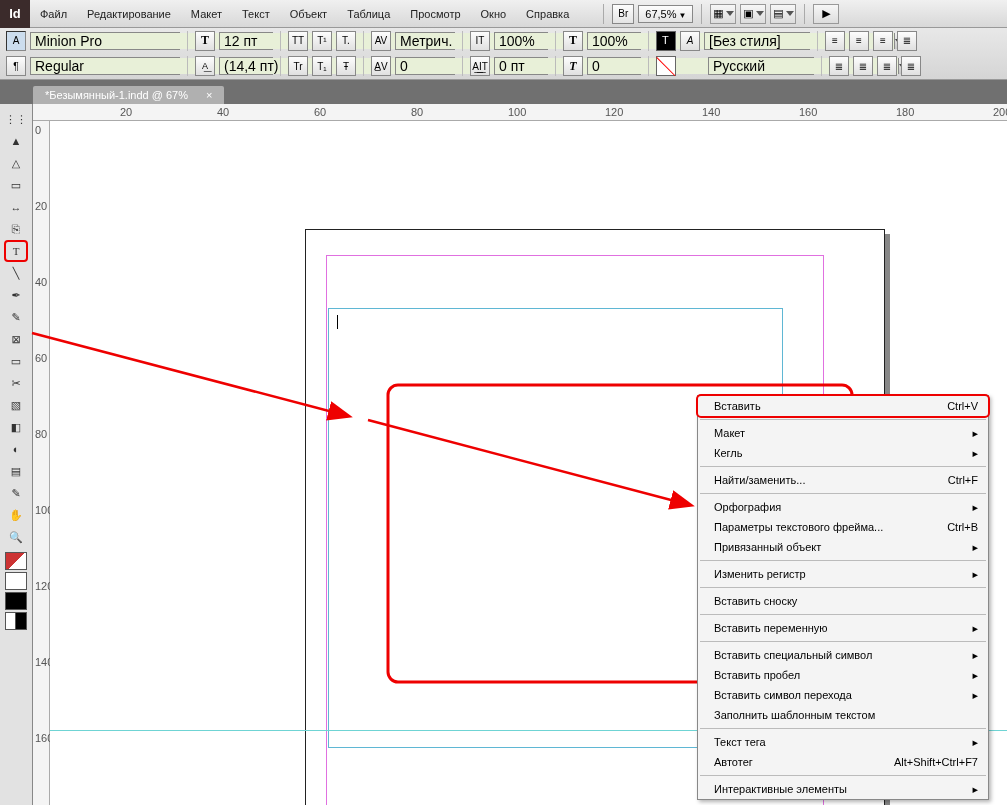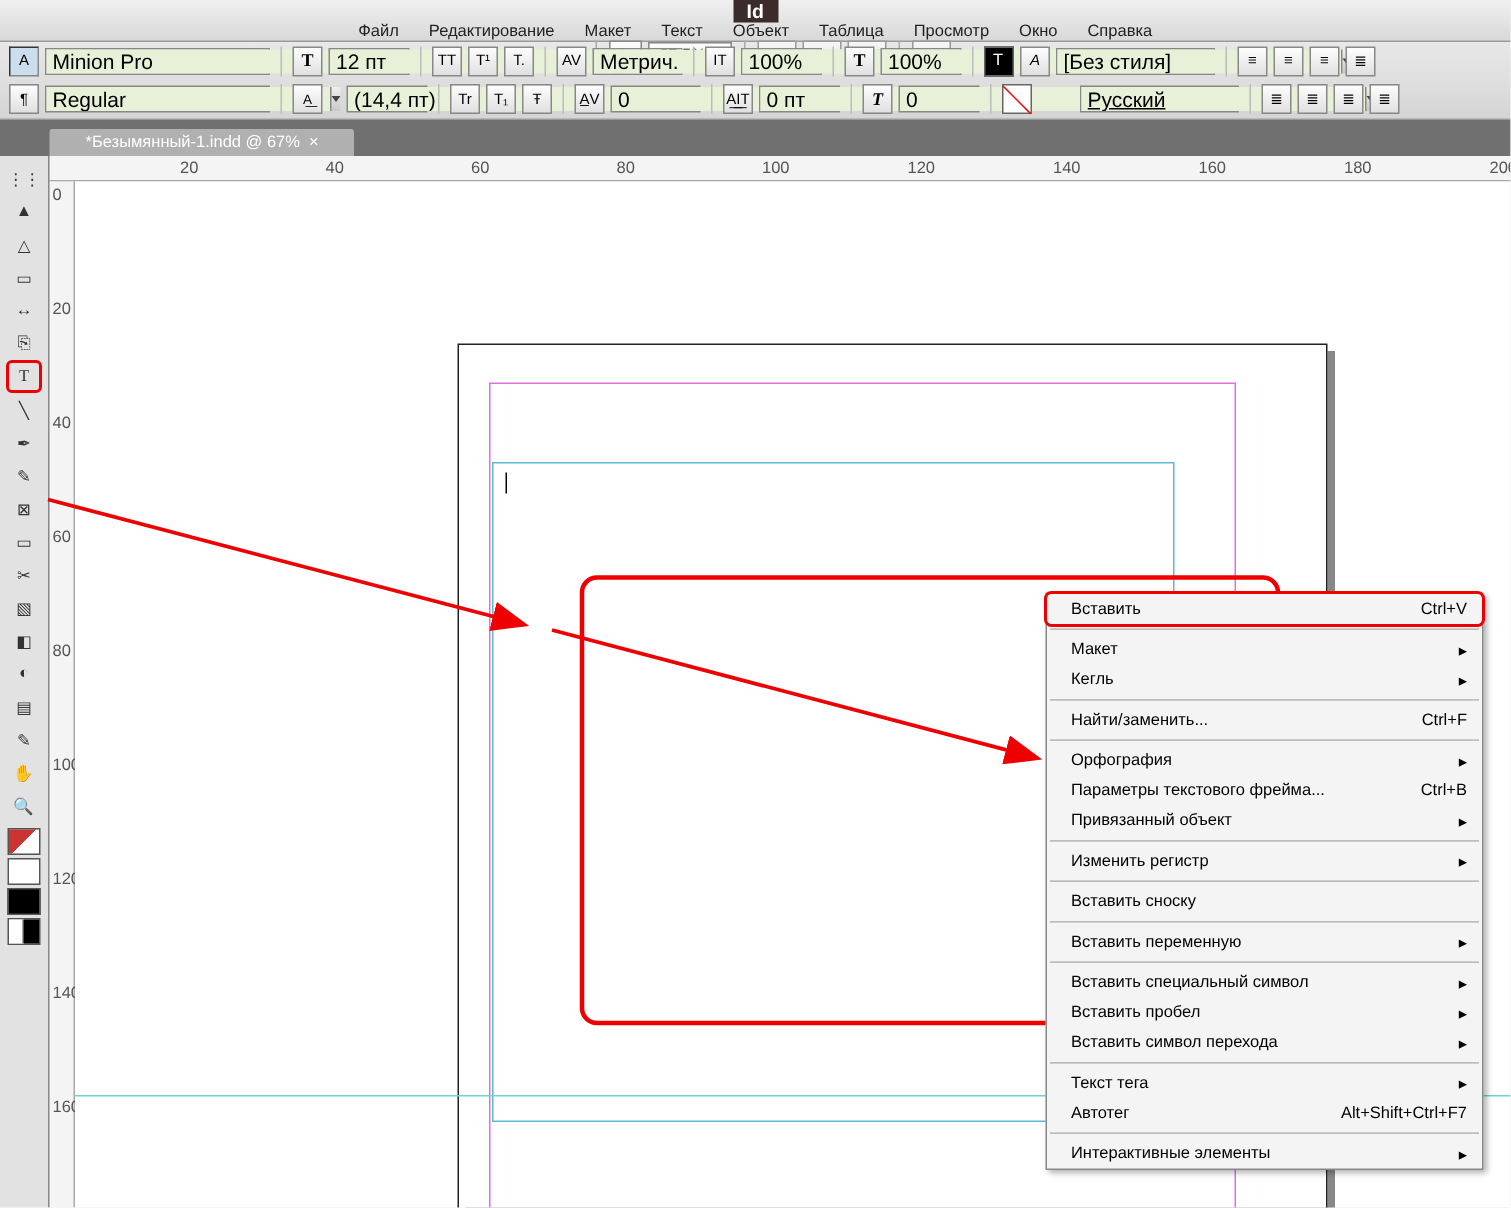--- a/index.html
+++ b/index.html
@@ -1,19 +1,19 @@
 <!DOCTYPE html>
 <html><head>
 <meta charset="utf-8">
 <style>
 * { box-sizing: border-box; margin: 0; padding: 0; font-family: Tahoma, Arial, sans-serif; font-size: 11px; }
 body { background: #e0e0e0; width: 1007px; height: 805px; overflow: hidden; position: relative; }
 
 
-.menubar { height: 28px; background: linear-gradient(#f0f0f0,#d8d8d8); display: flex; align-items: center; border-bottom: 1px solid #999; flex-direction: column; }
+.menubar { height: 28px; background: linear-gradient(#f0f0f0,#d8d8d8); display: flex; align-items: center; border-bottom: 1px solid #999; }
 .app-logo { width: 30px; height: 28px; background: #3b2b2b; color: #fff; font-weight: bold; display: flex; align-items: center; justify-content: center; font-size: 13px; }
 .menu-item { padding: 0 10px; height: 100%; display: flex; align-items: center; cursor: default; color: #222; }
 .menubar-right { display: flex; align-items: center; gap: 4px; margin-left: 20px;}
 .mini-btn { width: 22px; height: 20px; background: linear-gradient(#fdfdfd,#e4e4e4); border:1px solid #888; display:flex; align-items:center; justify-content:center; font-size:10px;}
 .zoom-lbl { display: inline-block; padding: 2px 6px; background: linear-gradient(#fdfdfd,#e4e4e4); border:1px solid #888; min-width:48px; font-size:10px;}
 .zoom-arrow { font-size: 8px; margin-left:2px;}
 .sep { width:1px; height:20px; background:#aaa; margin:0 4px;}
 .icon-spot { width:26px; height:20px; border:1px solid #999; background:linear-gradient(#f7f7f7,#ddd); display:flex; align-items:center; justify-content:center;}
 .tri{width:0;height:0;border-left:4px solid transparent;border-right:4px solid transparent;border-top:5px solid #555;margin-left:2px;}
 
@@ -29,21 +29,21 @@
 .dd::after{content:"";width:0;height:0;border-left:3px solid transparent;border-right:3px solid transparent;border-top:4px solid #444;}
 .icon-T{font-family:"Times New Roman",serif;font-weight:bold;font-size:12px;}
 .vbar{width:1px;height:20px;background:#bbb;margin:0 3px;}
 .swatch { width:20px; height:20px; border:1px solid #666; position:relative; }
 .swatch.black{background:#000;}
 .swatch.none{background:#fff;}
 .swatch.none::after{content:"";position:absolute;left:0;top:0;width:26px;height:1px;background:red;transform:rotate(45deg);transform-origin:0 0;}
 
 
 .tabbar { height: 24px; background: #707070; display:flex; align-items:flex-end;}
-.tab { background: #b0b0b0; color:#fff; padding: 3px 24px; display:flex; gap:6px; border-top-left-radius:2px;border-top-right-radius:2px;}
+.tab { background: #b0b0b0; color:#fff; padding: 3px 12px; display:flex; gap:18px; border-top-left-radius:2px;border-top-right-radius:2px;}
 .tab-close { font-size:11px;}
 
 
 .workspace { position:absolute; top:104px; left:0; right:0; bottom:0; background:#fff;}
 .ruler-h { position:absolute; top:0; left:33px; right:0; height:17px; background:#f4f4f4; border-bottom:1px solid #aaa; overflow:hidden; font-size:9px;color:#555;}
 .ruler-h span{position:absolute;top:2px;}
 .ruler-v { position:absolute; top:17px; left:33px; width:17px; bottom:0; background:#f4f4f4; border-right:1px solid #aaa; font-size:9px;color:#555;}
 .ruler-v span{position:absolute;left:2px; writing-mode: horizontal-tb;}
 .corner { position:absolute; top:0; left:33px; width:17px; height:17px; background:#ededed; border:1px solid #aaa;}
 .canvas { position:absolute; top:17px; left:50px; right:0; bottom:0; background:#fff; }
@@ -169,21 +169,21 @@
     <div class="ctrlbtn">≣</div>
   </div>
   <div class="ctrlrow">
     <div class="ctrlbtn">¶</div>
     <div class="field green" style="width:150px;">
         <input value="Regular" style="">
         <div class="dd"></div>
       </div>
     <div class="vbar"></div>
     <div class="ctrlbtn" style="font-size:9px;">A͟</div>
-    <div class="field green" style="width:54px;margin-left:12px;">
+    <div class="field green" style="width:54px;">
         <input value="(14,4 пт)" style="">
         <div class="dd"></div>
       </div>
     <div class="vbar"></div>
     <div class="ctrlbtn">Tr</div>
     <div class="ctrlbtn">T₁</div>
     <div class="ctrlbtn">Ŧ</div>
     <div class="vbar"></div>
     <div class="ctrlbtn">A̲V</div>
     <div class="field green" style="width:60px;">
@@ -200,21 +200,21 @@
     <div class="ctrlbtn">
         <span class="icon-T" style="font-style:italic;">T</span>
       </div>
     <div class="field green" style="width:54px;">
         <input value="0" style="">
         <div class="dd"></div>
       </div>
     <div class="vbar"></div>
     <div class="swatch none"></div>
     <div style="width:24px;"></div>
-    <div class="field green" style="width:106px;text-decoration:underline;">
+    <div class="field green" style="width:106px;">
         <input value="Русский" style="">
         <div class="dd"></div>
       </div>
     <div class="vbar"></div>
     <div class="ctrlbtn">≣</div>
     <div class="ctrlbtn">≣</div>
     <div class="ctrlbtn">≣</div>
     <div class="ctrlbtn">≣</div>
   </div>
 </div>
@@ -402,20 +402,23 @@
       <span class="sub">▸</span>
     </div>
     <div class="ctxitem">
       <span>Вставить пробел</span>
       <span class="sub">▸</span>
     </div>
     <div class="ctxitem">
       <span>Вставить символ перехода</span>
       <span class="sub">▸</span>
     </div>
+    <div class="ctxitem">
+      <span>Заполнить шаблонным текстом</span>
+    </div>
     <div class="ctxsep"></div>
     <div class="ctxitem">
       <span>Текст тега</span>
       <span class="sub">▸</span>
     </div>
     <div class="ctxitem">
       <span>Автотег</span>
       <span class="shortcut">Alt+Shift+Ctrl+F7</span>
     </div>
     <div class="ctxsep"></div>

